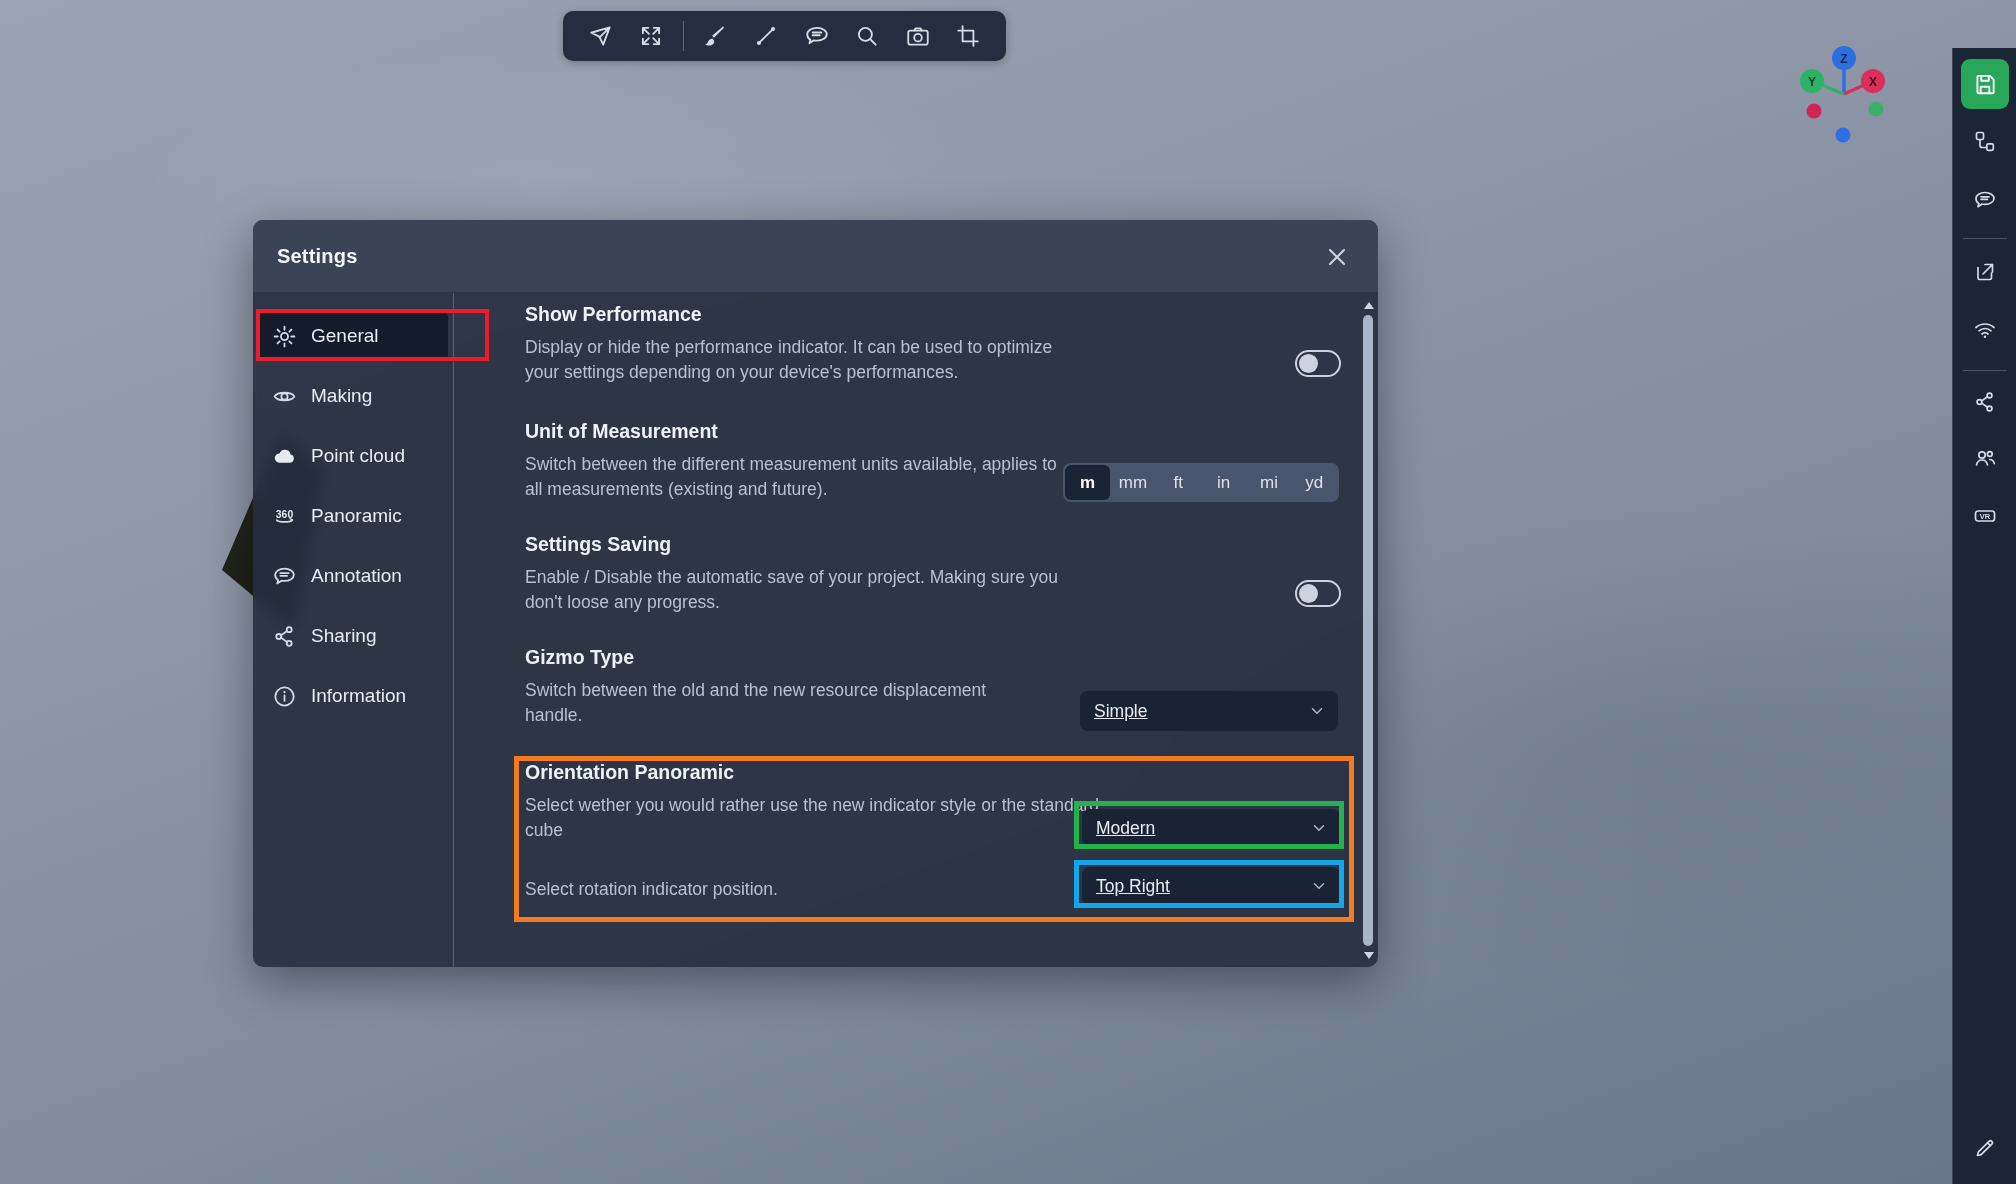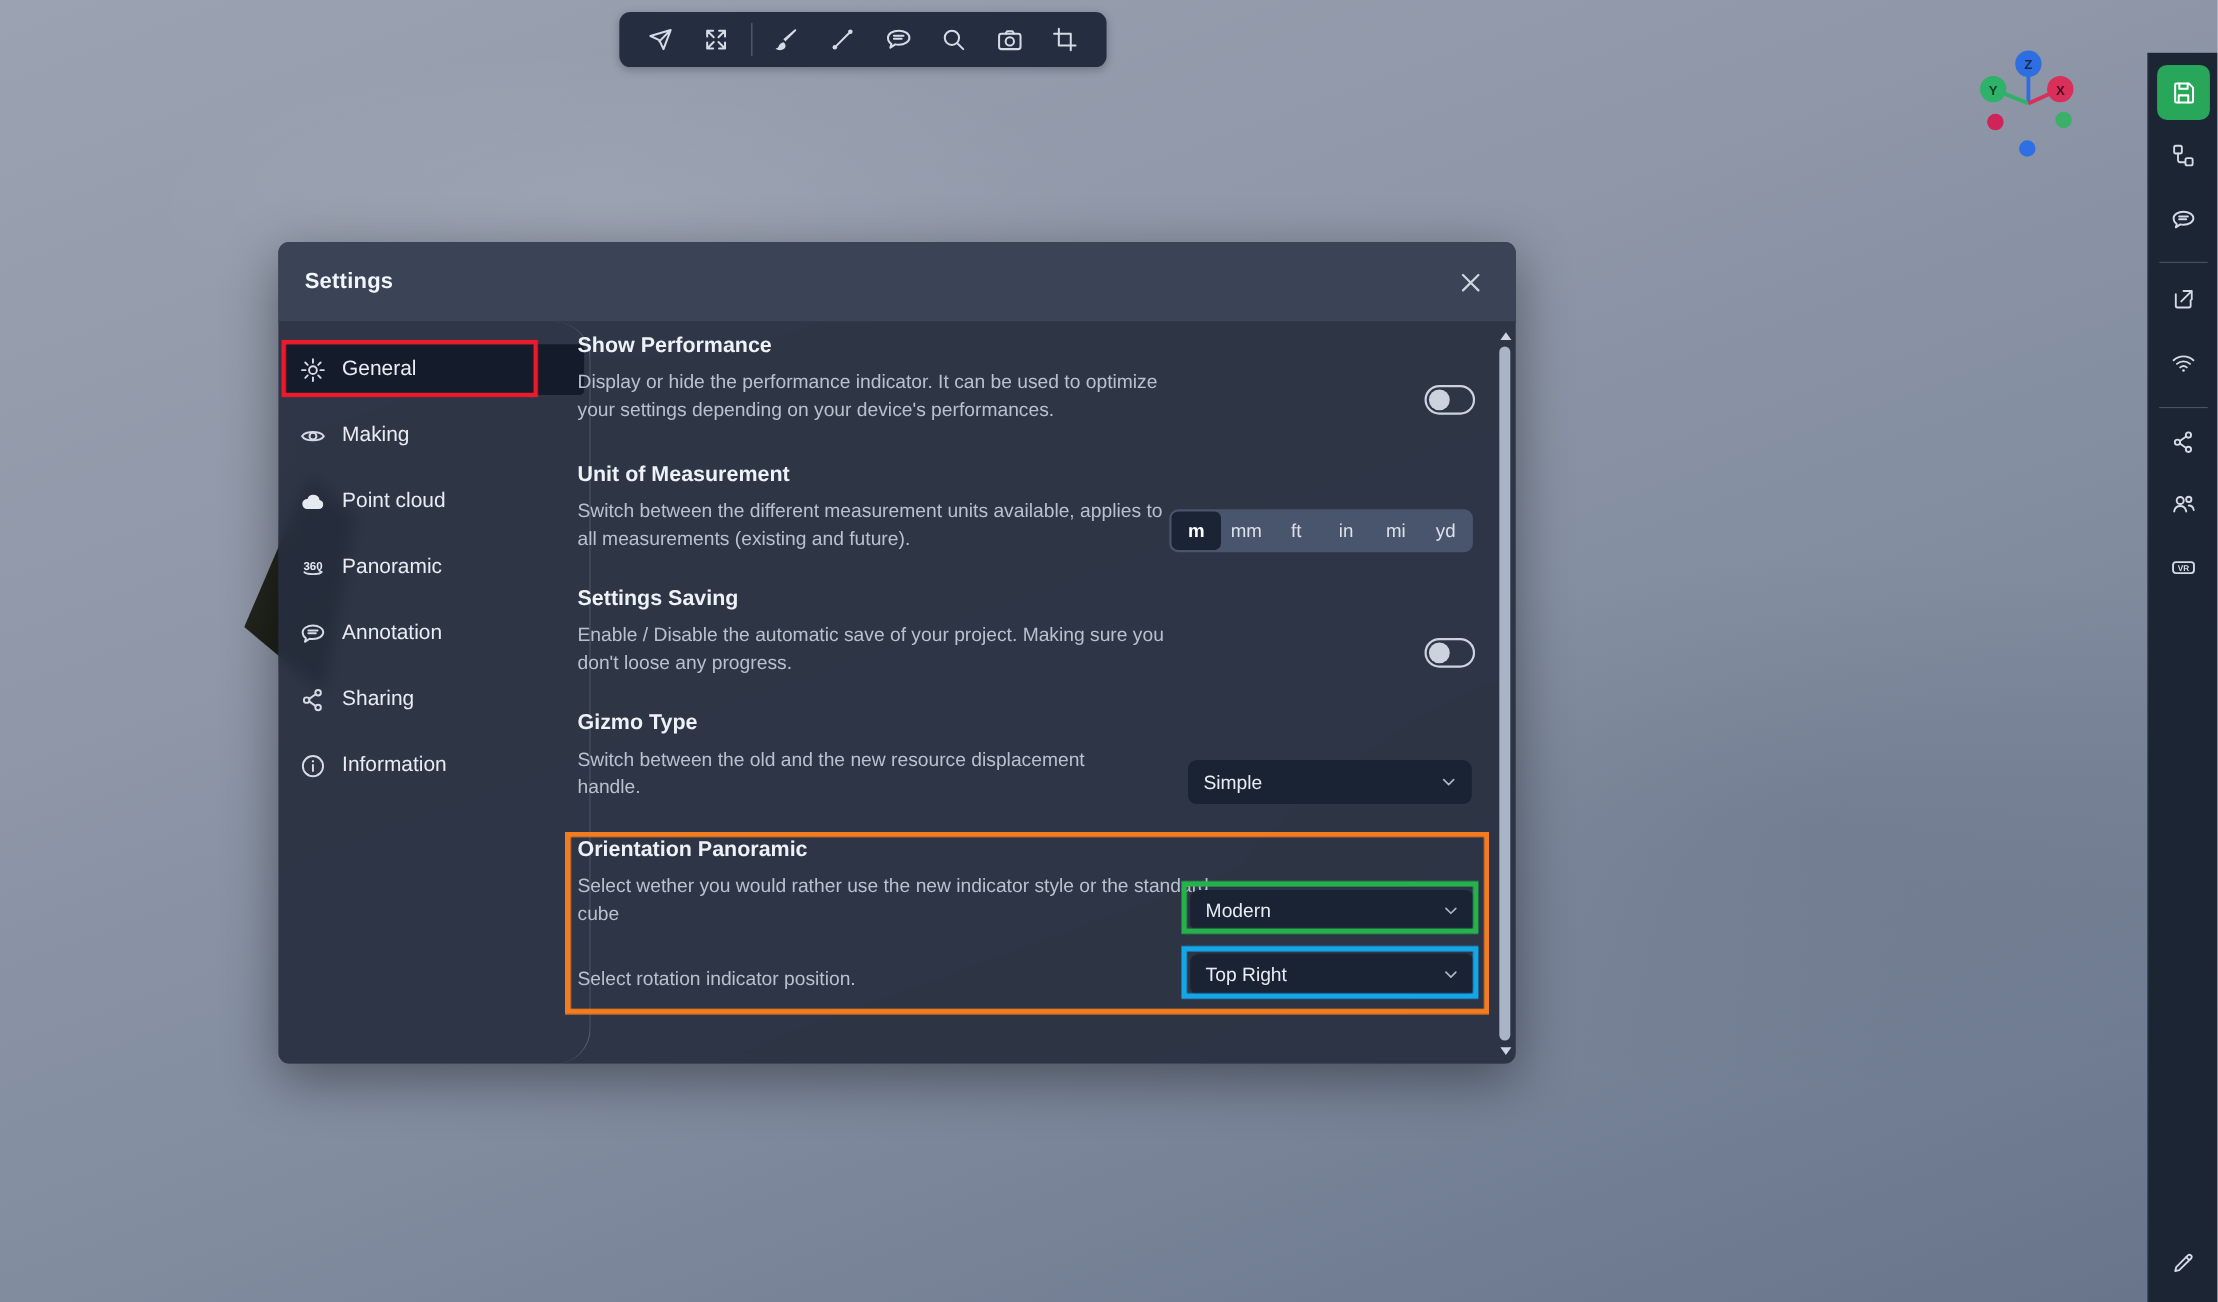--- a/index.html
+++ b/index.html
@@ -46,22 +46,22 @@
   
   .modal { position:absolute; left:253px; top:220px; width:1125px; height:747px;
     border-radius:10px; overflow:hidden; background:rgba(38,46,62,.92);
     backdrop-filter:blur(7px); box-shadow:0 14px 48px rgba(0,0,0,.4); }
   .modal-header { position:absolute; left:0; top:0; right:0; height:73px; background:#3b4456;
     display:flex; align-items:center; padding-left:24px; border-bottom:1px solid rgba(0,0,0,.22); }
   .modal-title { font-size:20px; font-weight:bold; color:#f2f5f9; letter-spacing:.2px; }
   .modal-close { position:absolute; right:26px; top:22px; width:30px; height:30px; border:none;
     background:transparent; cursor:pointer; display:flex; align-items:center; justify-content:center; }
 
-  .modal-nav { position:absolute; left:0; top:73px; bottom:0; width:284px;
-    border-right:1px solid rgba(145,160,185,.4); padding-top:20px;border-radius:32px; }
+  .modal-nav { position:absolute; left:0; top:73px; bottom:0; width:201px;
+    border-right:1px solid rgba(145,160,185,.4); padding-top:20px; }
   .nav-item { height:46px; margin:0 5px 14px 5px; border-radius:4px; display:flex; align-items:center;
     gap:14px; padding-left:14px; cursor:pointer; color:#e9edf3; font-size:19px; }
   .nav-item.selected { background:#141c2c; }
   .nav-item .ic { width:25px; height:25px; }
 
   .modal-content { position:absolute; left:248px; top:73px; right:0; bottom:0; }
   .sec { position:absolute; left:24px; }
   .sec-title { font-size:19.5px; font-weight:bold; color:#eef2f7; margin-bottom:9px; }
   .sec-desc { font-size:17.5px; color:#b9c1ce; line-height:1.42; }
 
@@ -71,21 +71,21 @@
     background:#ccd3de; }
 
   .segmented { position:absolute; left:562px; top:170px; width:276px; height:39px;
     background:#49556c; border-radius:8px; display:flex; padding:2px; }
   .seg-cell { flex:1; display:flex; align-items:center; justify-content:center; font-size:17px;
     color:#dde2ea; cursor:pointer; border-radius:6px; }
   .seg-cell.selected { background:#1b2435; color:#ffffff; font-weight:bold; }
 
   .dropdown { position:absolute; width:258px; height:40px; background:#1a2334; border-radius:8px;
     display:flex; align-items:center; padding:0 12px 0 14px; cursor:pointer; }
-  .dd-value { font-size:17.5px; color:#e8ecf2; flex:1; }
+  .dd-value { font-size:17.5px; color:#e8ecf2; flex:1;text-decoration:underline; }
   .dd-chev { width:18px; height:18px; stroke:#aeb6c4; fill:none; stroke-width:2; stroke-linecap:round; stroke-linejoin:round; }
 
   
   .scrollbar { position:absolute; right:3px; top:82px; bottom:8px; width:13px; }
   .scroll-up, .scroll-down { position:absolute; left:2px; width:0; height:0; cursor:pointer;
     border-left:5px solid transparent; border-right:5px solid transparent; }
   .scroll-up { top:0; border-bottom:7px solid #cfd6e2; }
   .scroll-down { bottom:0; border-top:7px solid #cfd6e2; }
   .scroll-thumb { position:absolute; left:1px; top:13px; bottom:13px; width:10px;
     background:#a9b4c6; border-radius:5px; cursor:pointer; }

